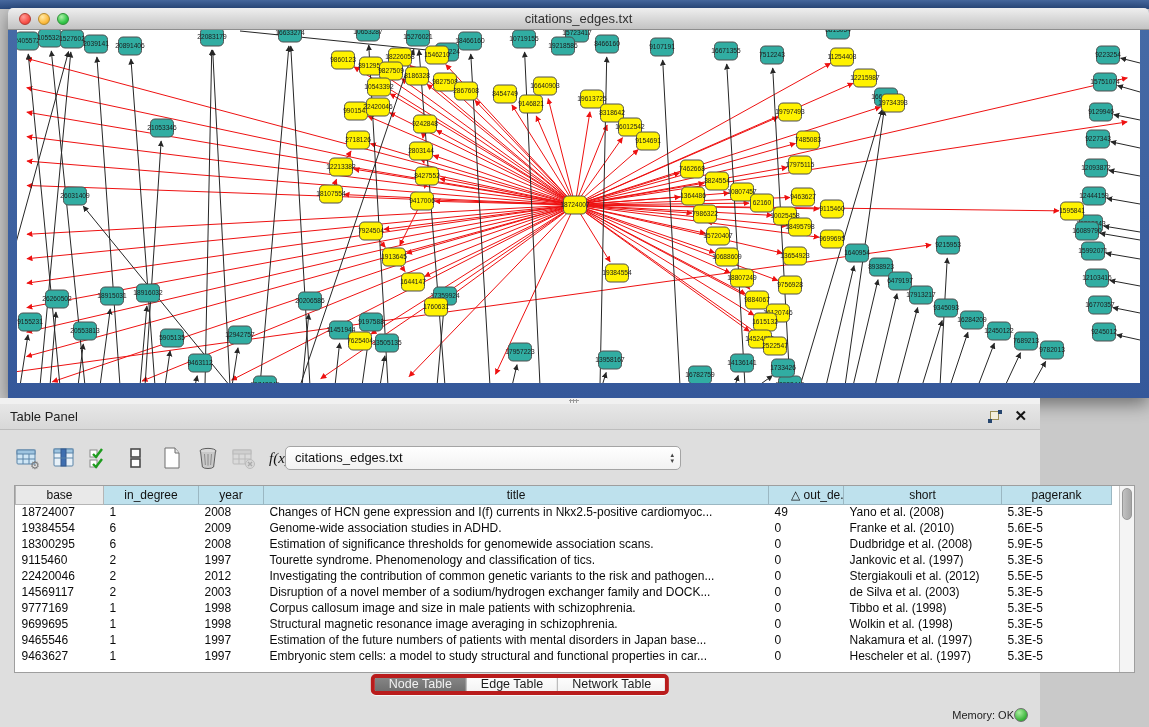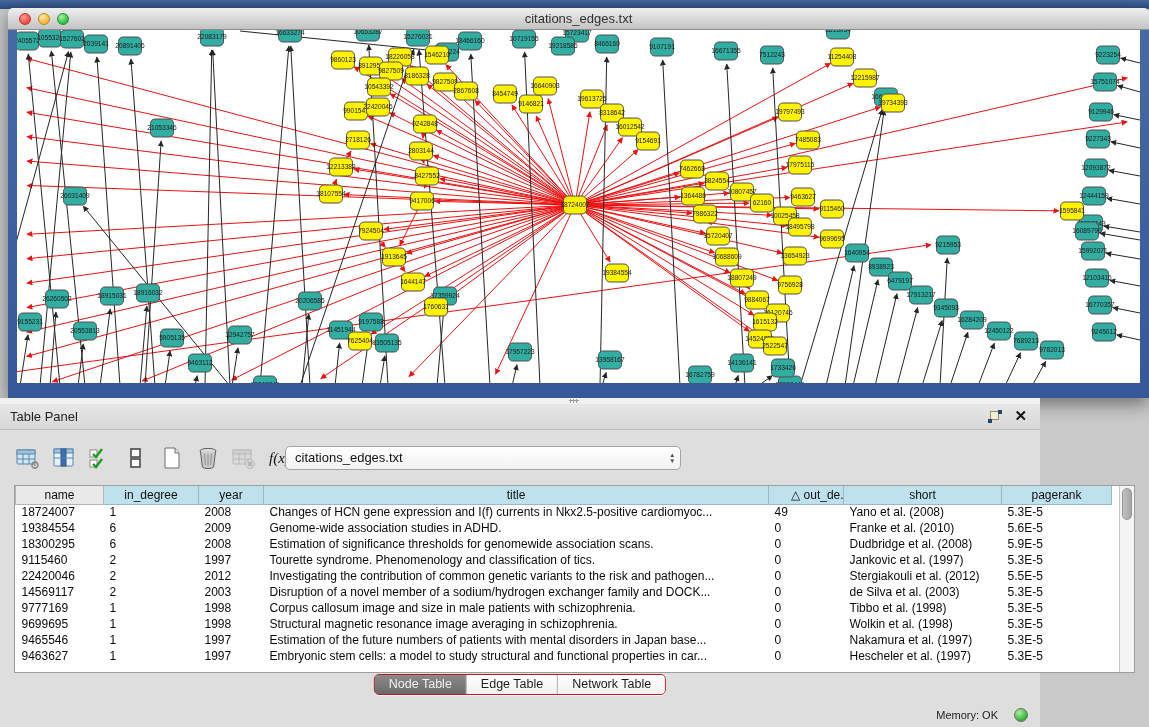--- a/index.html
+++ b/index.html
@@ -61,28 +61,28 @@
   .node-table th.plainhdr { background:#e9e9e9; border-color:#b5b5b5; }
   .node-table thead tr { border-bottom:1px solid #5f5f5f; }
   .node-table td { height:16px; font-size:12px; color:#0a0a0a; padding:0 0 0 6px;
     white-space:nowrap; overflow:hidden; }
   .vscroll { position:absolute; right:0; top:0; width:15px; height:100%;
     background:#f4f4f4; border-left:1px solid #c6c6c6; }
   .vthumb { position:absolute; left:2px; top:2px; width:10px; height:32px;
     background:linear-gradient(90deg,#c2c2c2,#a6a6a6); border-radius:6px; border:1px solid #979797; }
 
   .tabbar { position:absolute; left:50%; transform:translateX(-50%); top:276px; display:flex;
-    height:21px; border:1px solid #b91c1c; border-radius:5px; overflow:hidden;
+    height:21px; border:4px solid #b91c1c; border-radius:5px; overflow:hidden;
     box-shadow:0 1px 0 rgba(255,255,255,.7);align-items:center; }
   .seg { padding:0 14px; font-size:12.5px; line-height:19px; color:#1c1c1c;
     background:linear-gradient(#ffffff,#f1f1f1); border-left:1px solid #b5b5b5; }
   .seg:first-child { border-left:none; }
   .seg.active { background:linear-gradient(#8a8a8a,#6a6a6a); color:#f2f2f2; }
 
-  .statusbar { position:absolute; right:0; bottom:0; height:24px; display:flex; align-items:center; gap:16px; padding-right:12px; }
+  .statusbar { position:absolute; right:0; bottom:0; height:24px; display:flex; align-items:center; gap:0; padding-right:12px; }
   .mem-label { font-size:11px; color:#222; }
   .mem-dot { width:14px; height:14px; border-radius:50%; border:1px solid #6f6f6f;
     background:radial-gradient(circle at 35% 30%, #a9ef9f,#3db53d 65%,#2c8f2c); }
 </style>
 </head>
 <body>
 
 <div class="desktop">
   <div class="top-strip"></div>
 
@@ -858,21 +858,21 @@
             <col style="width: 88px;">
             <col style="width: 95px;">
             <col style="width: 65px;">
             <col style="width: 505px;">
             <col style="width: 75px;">
             <col style="width: 158px;">
             <col style="width: 110px;">
           </colgroup>
         <thead>
             <tr>
-              <th class="plainhdr">name</th>
+              <th class="plainhdr">base</th>
               <th>in_degree</th>
               <th>year</th>
               <th>title</th>
               <th style="text-align: left; padding-left: 22px;">△ out_de...</th>
               <th>short</th>
               <th>pagerank</th>
             </tr>
           </thead>
         <tbody>
             <tr>

